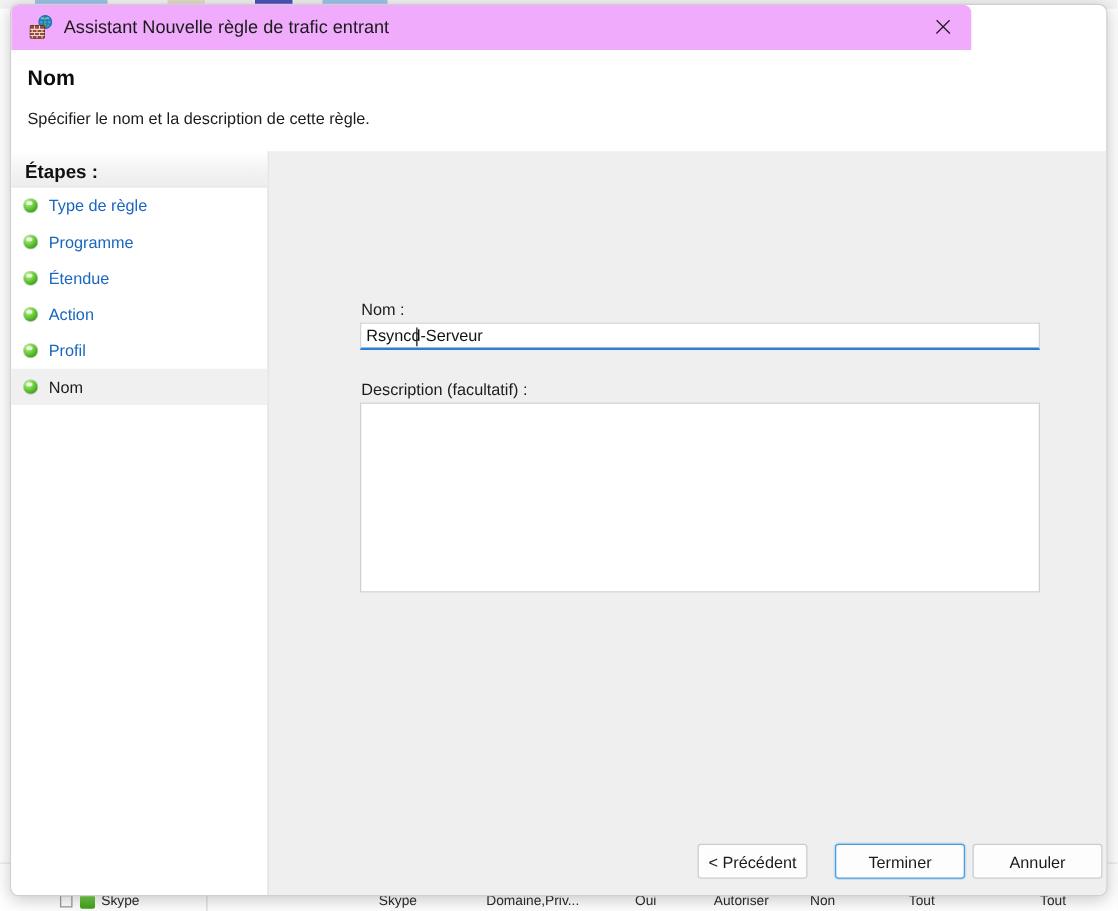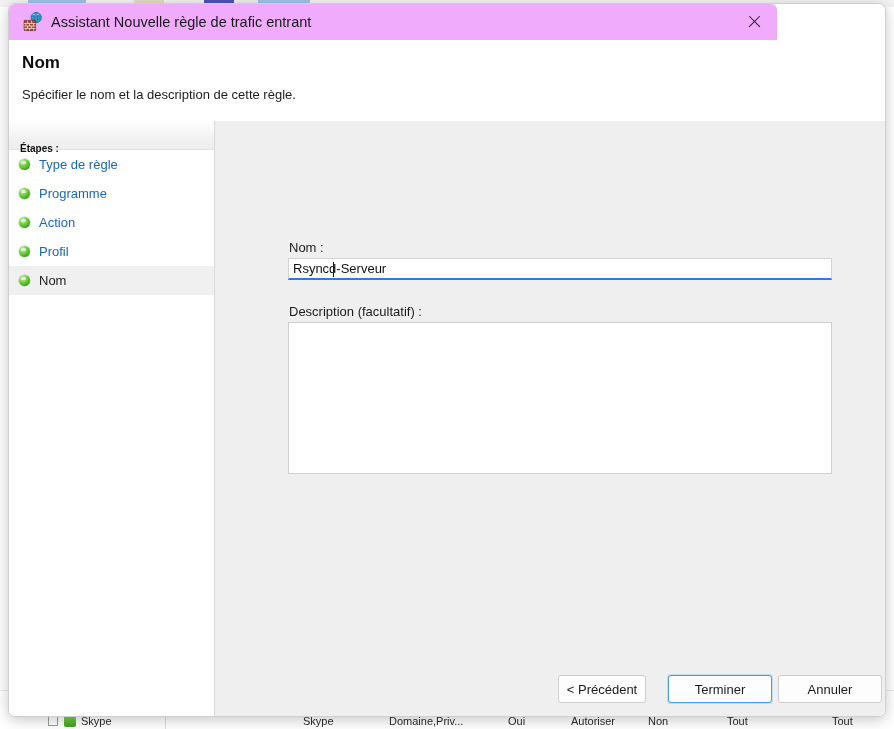--- a/index.html
+++ b/index.html
@@ -183,22 +183,22 @@
     position: absolute;
     left: 0; top: 0;
     width: 205px;
     height: 29px;
     background: linear-gradient(180deg,#ffffff 0%, #f2f2f2 60%, #ededed 100%);
     border-bottom: 1px solid #e2e2e2;
     box-sizing: border-box;
   }
   #steps-header-label {
     position: absolute;
-    left: 11px; top: 22px;
-    font-size: 10px;
+    left: 11px; top: 8px;
+    font-size: 15px;
     font-weight: bold;
     color: #111111;
   }
   #steps-list {
     position: absolute;
     left: 0; top: 29px;
     width: 205px;
   }
   .step-item {
     position: relative;
@@ -405,20 +405,24 @@
         <div class="step-item">
           <span class="step-bullet"></span>
           <span class="step-label">Type de règle</span>
         </div>
         <div class="step-item">
           <span class="step-bullet"></span>
           <span class="step-label">Programme</span>
         </div>
         <div class="step-item">
           <span class="step-bullet"></span>
+          <span class="step-label">Étendue</span>
+        </div>
+        <div class="step-item">
+          <span class="step-bullet"></span>
           <span class="step-label">Action</span>
         </div>
         <div class="step-item">
           <span class="step-bullet"></span>
           <span class="step-label">Profil</span>
         </div>
         <div class="step-item current">
           <span class="step-bullet"></span>
           <span class="step-label">Nom</span>
         </div>

